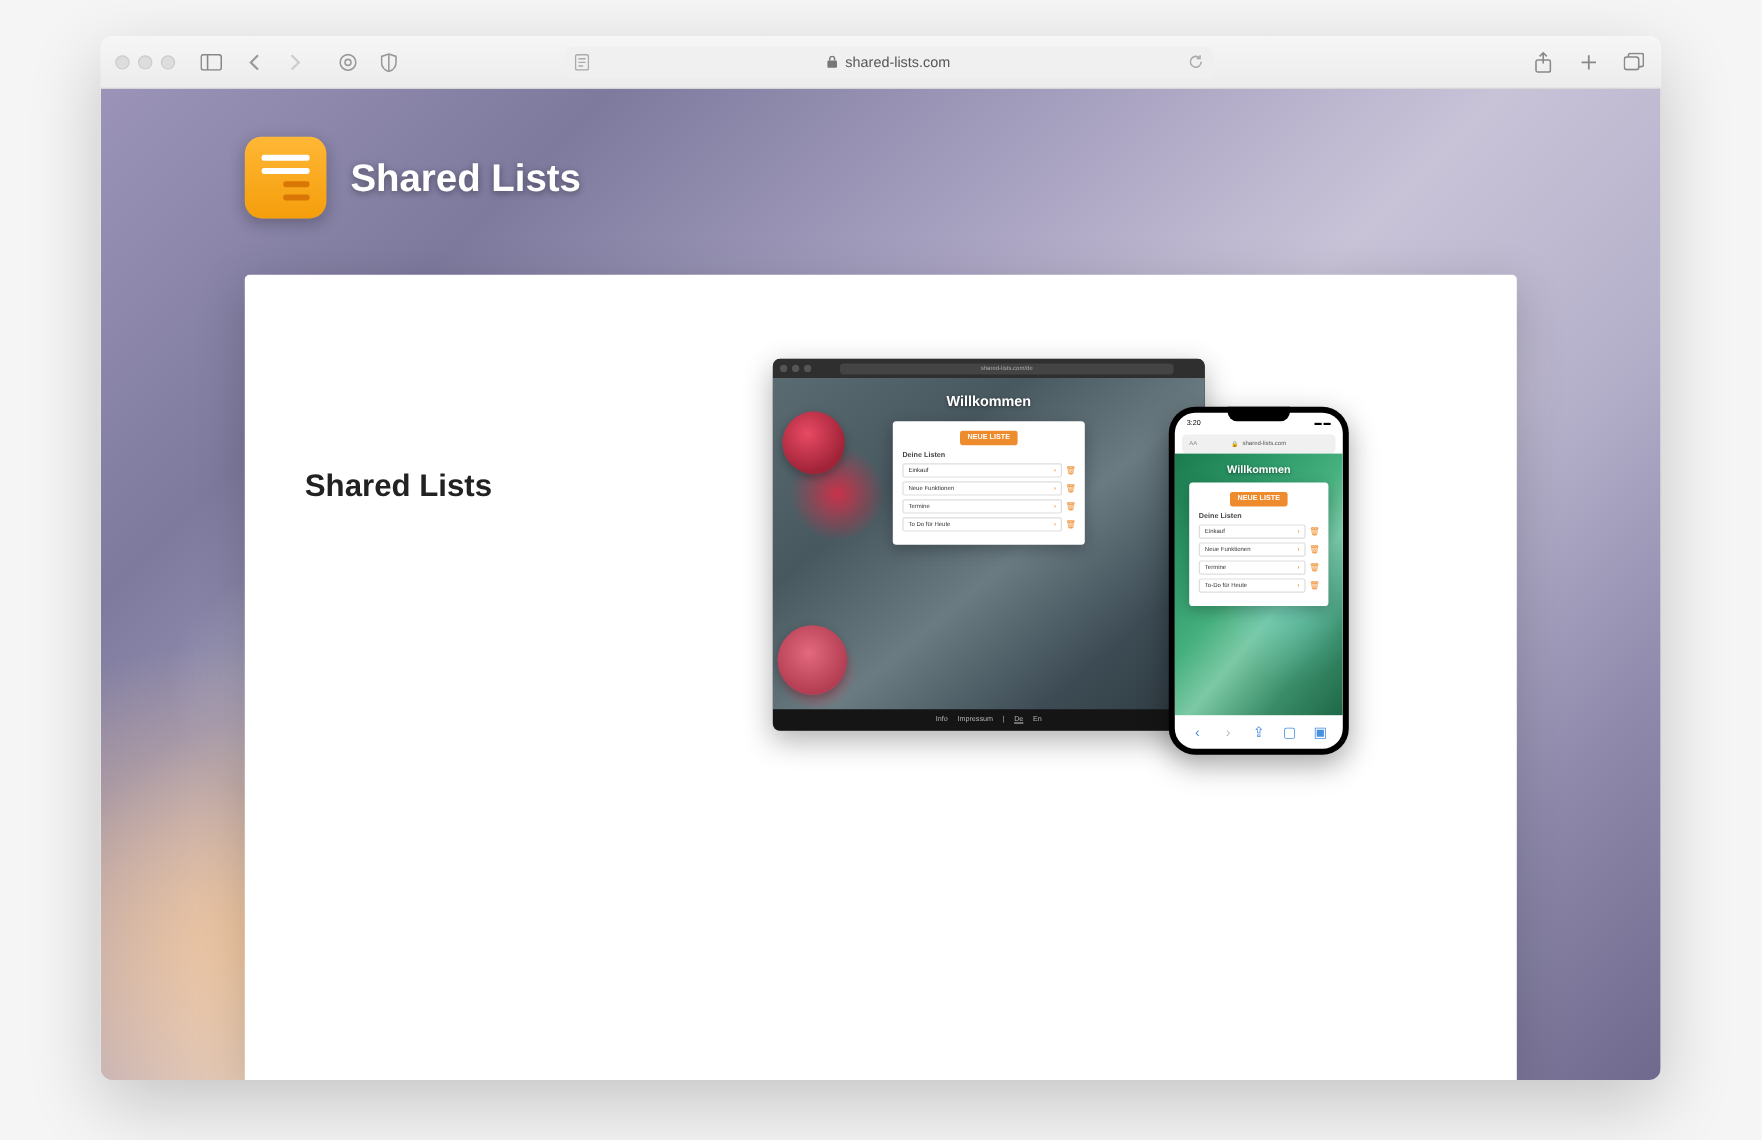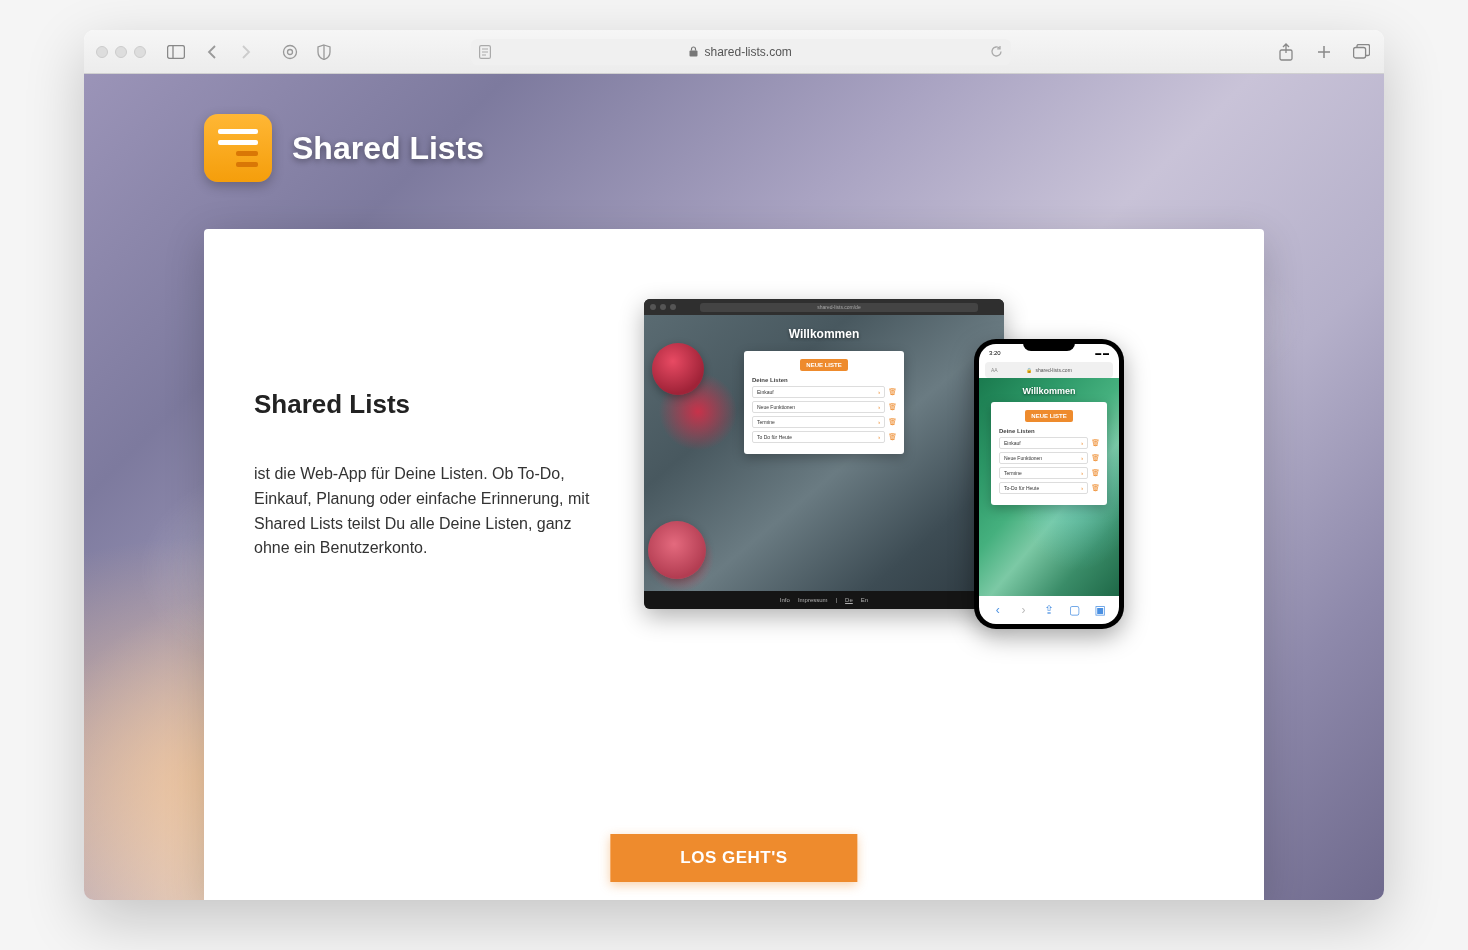--- a/index.html
+++ b/index.html
@@ -270,21 +270,20 @@
         <div class="line l3"></div>
         <div class="line l4"></div>
       </div>
       <div class="brand-title">Shared Lists</div>
     </div>
 
     <div class="card">
       <div class="card-inner">
         <div class="card-left">
           <h2>Shared Lists</h2>
-          <p>ist die Web-App für Deine Listen. Ob To-Do, Einkauf, Planung oder einfache Erinnerung, mit Shared Lists teilst Du alle Deine Listen, ganz ohne ein Benutzerkonto.</p>
         </div>
         <div class="card-right">
 
           <div class="mock-desktop">
             <div class="md-bar">
               <div class="d"></div>
                 <div class="d"></div>
                 <div class="d"></div>
               <div class="addr">shared-lists.com/de</div>
             </div>
@@ -385,16 +384,15 @@
                 <span class="pi">⇪</span>
                 <span class="pi">▢</span>
                 <span class="pi">▣</span>
               </div>
             </div>
           </div>
 
         </div>
       </div>
 
-      <button class="cta">LOS GEHT'S</button>
     </div>
   </div>
 </div>
 
 </body></html>

